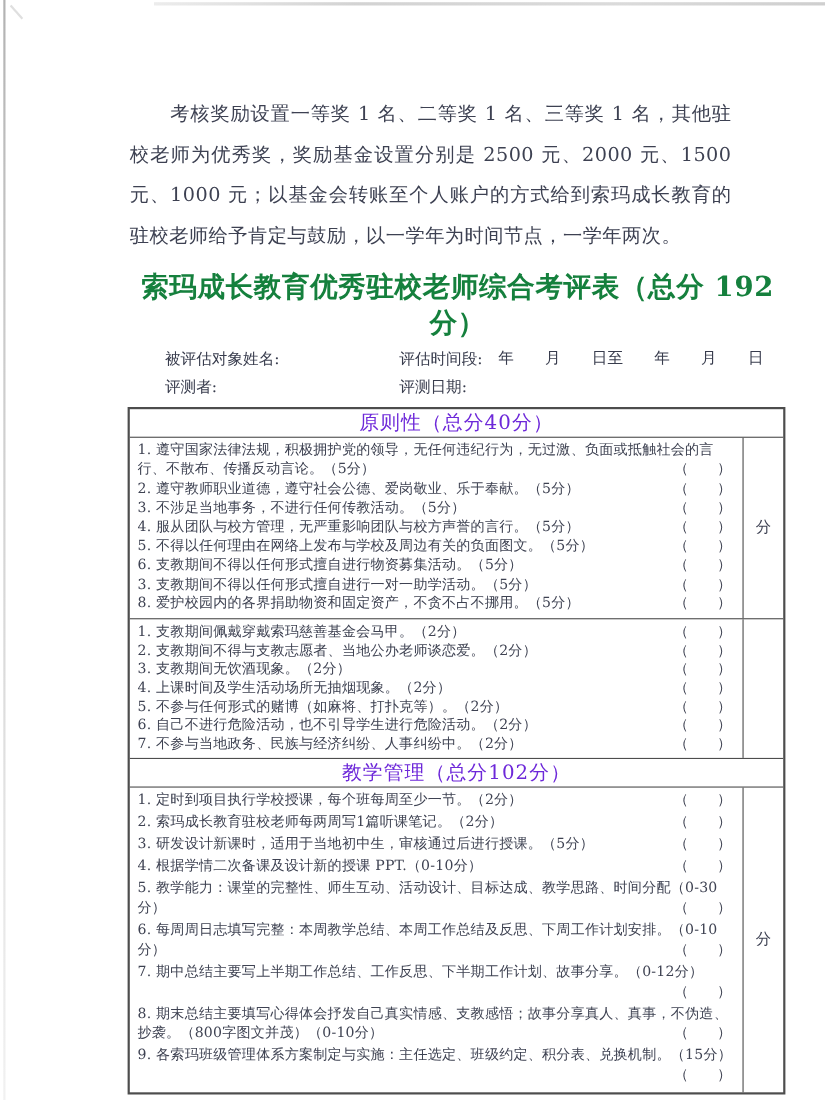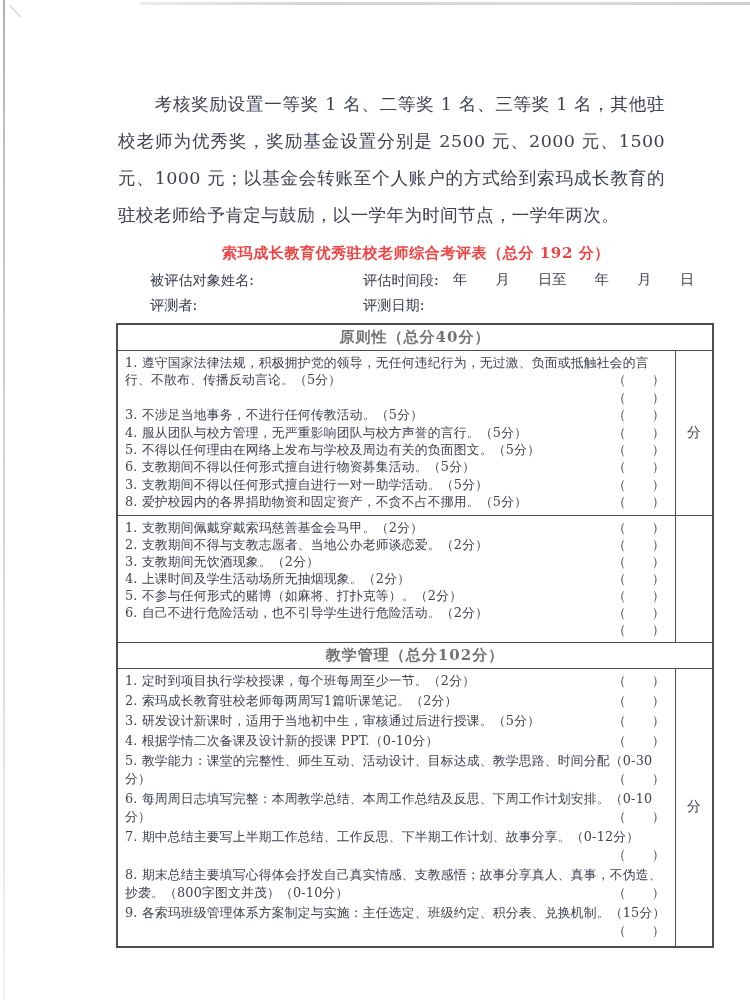--- a/index.html
+++ b/index.html
@@ -32,38 +32,38 @@
   .intro {
     width:547px; margin:0 0 0 2px;
     font-size:17.5px; line-height:37px;
     text-indent:2.1em; letter-spacing:.4px;
     color:#3d4152; text-align:justify;
   }
 
   .form-title {
     margin:10px 0 5px 0;
     text-align:center;
-    font-size:15px; font-weight:bold; letter-spacing:.6px;
-    color:#ef4444;
+    font-size:25px; font-weight:bold; letter-spacing:.6px;
+    color:#15803d;
   }
 
   .fields { font-size:14.2px; color:#383c4d; margin:0 0 5px 2px; }
   .field-row { display:flex; line-height:25px; }
   .f-left { width:213px; flex:none;margin-left:32px; }
   .f-val { white-space:pre;font-family:Liberation Mono, monospace; }
 
   .eval-table {
     width:594px;
     border:2px solid #4d4d4d;
     background:#fff;
   }
   .sec-header {
-    text-align:center; font-weight:bold;
-    font-size:15px; line-height:25px;
-    color:#737373;
+    text-align:center; font-weight:normal;
+    font-size:18px; line-height:25px;
+    color:#6d28d9;
     border-bottom:1px solid #4d4d4d;
     letter-spacing:1px;
   }
   .sec-body { display:flex; }
   .sec-body:not(:last-child) { border-bottom:1px solid #4d4d4d; }
   .sec-items {
     flex:1; min-width:0;
     padding:3px 4px 4px 7px;
     border-right:1px solid #4d4d4d;
   }
@@ -105,39 +105,39 @@
         <span class="f-left">评测者:</span>
         <span>评测日期:</span>
       </div>
     </div>
 
     <div class="eval-table" id="eval-table">
         <div class="sec-header">原则性（总分40分）</div>
         <div class="sec-body sec-1">
           <div class="sec-items">
             <div class="item"><span class="item-text">1. 遵守国家法律法规，积极拥护党的领导，无任何违纪行为，无过激、负面或抵触社会的言行、不散布、传播反动言论。（5分）</span><span class="bracket">（　　）</span></div>
-            <div class="item"><span class="bracket">（　　）</span></div>
+            <div class="item"><span class="item-text">2. 遵守教师职业道德，遵守社会公德、爱岗敬业、乐于奉献。（5分）</span><span class="bracket">（　　）</span></div>
             <div class="item"><span class="item-text">3. 不涉足当地事务，不进行任何传教活动。（5分）</span><span class="bracket">（　　）</span></div>
             <div class="item"><span class="item-text">4. 服从团队与校方管理，无严重影响团队与校方声誉的言行。（5分）</span><span class="bracket">（　　）</span></div>
             <div class="item"><span class="item-text">5. 不得以任何理由在网络上发布与学校及周边有关的负面图文。（5分）</span><span class="bracket">（　　）</span></div>
             <div class="item"><span class="item-text">6. 支教期间不得以任何形式擅自进行物资募集活动。（5分）</span><span class="bracket">（　　）</span></div>
             <div class="item"><span class="item-text">3. 支教期间不得以任何形式擅自进行一对一助学活动。（5分）</span><span class="bracket">（　　）</span></div>
             <div class="item"><span class="item-text">8. 爱护校园内的各界捐助物资和固定资产，不贪不占不挪用。（5分）</span><span class="bracket">（　　）</span></div>
           </div>
           <div class="sec-score">分</div>
         </div>
         <div class="sec-body sec-2">
           <div class="sec-items">
             <div class="item"><span class="item-text">1. 支教期间佩戴穿戴索玛慈善基金会马甲。（2分）</span><span class="bracket">（　　）</span></div>
             <div class="item"><span class="item-text">2. 支教期间不得与支教志愿者、当地公办老师谈恋爱。（2分）</span><span class="bracket">（　　）</span></div>
             <div class="item"><span class="item-text">3. 支教期间无饮酒现象。（2分）</span><span class="bracket">（　　）</span></div>
             <div class="item"><span class="item-text">4. 上课时间及学生活动场所无抽烟现象。（2分）</span><span class="bracket">（　　）</span></div>
             <div class="item"><span class="item-text">5. 不参与任何形式的赌博（如麻将、打扑克等）。（2分）</span><span class="bracket">（　　）</span></div>
             <div class="item"><span class="item-text">6. 自己不进行危险活动，也不引导学生进行危险活动。（2分）</span><span class="bracket">（　　）</span></div>
-            <div class="item"><span class="bracket">（　　）</span></div>
+            <div class="item"><span class="item-text">7. 不参与当地政务、民族与经济纠纷、人事纠纷中。（2分）</span><span class="bracket">（　　）</span></div>
           </div>
           <div class="sec-score"></div>
         </div>
         <div class="sec-header">教学管理（总分102分）</div>
         <div class="sec-body sec-3">
           <div class="sec-items">
             <div class="item"><span class="item-text">1. 定时到项目执行学校授课，每个班每周至少一节。（2分）</span><span class="bracket">（　　）</span></div>
             <div class="item"><span class="item-text">2. 索玛成长教育驻校老师每两周写1篇听课笔记。（2分）</span><span class="bracket">（　　）</span></div>
             <div class="item"><span class="item-text">3. 研发设计新课时，适用于当地初中生，审核通过后进行授课。（5分）</span><span class="bracket">（　　）</span></div>
             <div class="item"><span class="item-text">4. 根据学情二次备课及设计新的授课 PPT.（0-10分）</span><span class="bracket">（　　）</span></div>

